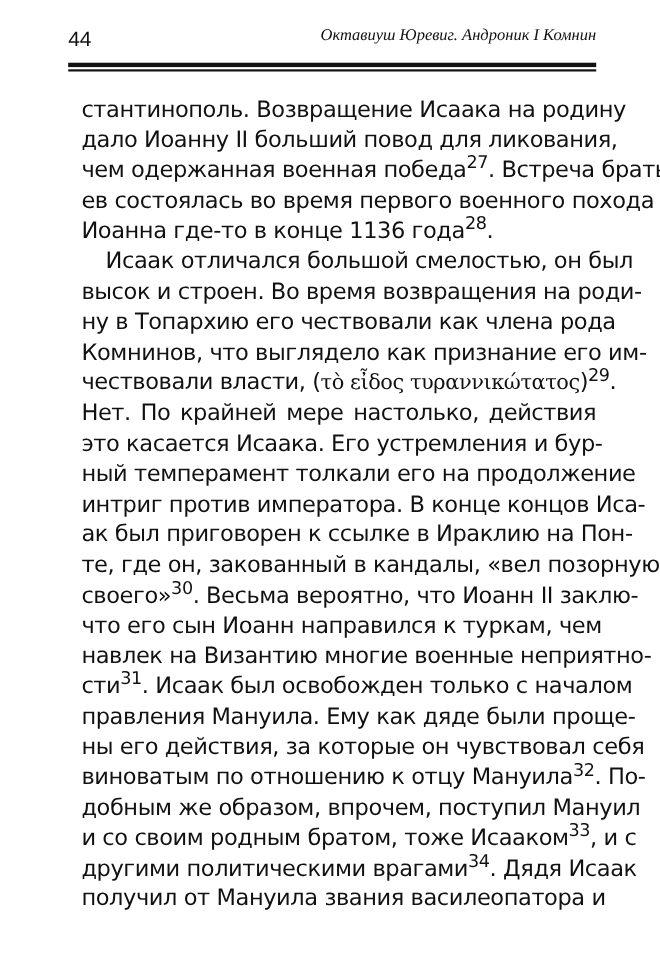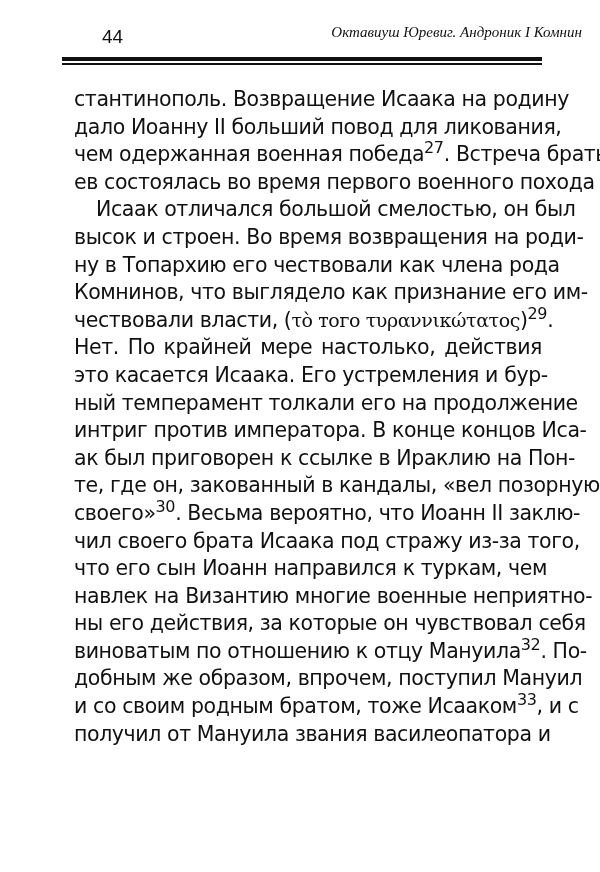--- a/index.html
+++ b/index.html
@@ -21,21 +21,20 @@
     width: 480px;
   }
   .running-head {
     position: absolute;
     top: 22px;
     left: 0;
     width: 480px;
     height: 30px;
     font-family: "Liberation Serif", "DejaVu Serif", serif;
     font-size: 21px;
-    margin-left: 40px;
   }
   .page-number {
     position: absolute;
     left: 0;
     top: 4px;
     font-family: "Liberation Sans", "DejaVu Sans", sans-serif;
     font-size: 19px;
   }
   .running-title {
     position: absolute;
@@ -105,34 +104,37 @@
     <span class="running-title">Октавиуш Юревиг. Андроник I Комнин</span>
   </div>
   <div class="rule-thick"></div>
   <div class="rule-thin"></div>
 
   <div class="body-text" id="body-text">
       <div class="line"><span>стантинополь. Возвращение Исаака на родину</span></div>
       <div class="line"><span>дало Иоанну II больший повод для ликования,</span></div>
       <div class="line"><span>чем одержанная военная победа</span><sup>27</sup><span>. Встреча брать-</span></div>
       <div class="line"><span>ев состоялась во время первого военного похода</span></div>
+      <div class="line last"><span>Иоанна где-то в конце 1136 года</span><sup>28</sup><span>.</span></div>
       <div class="line indent"><span>Исаак отличался большой смелостью, он был</span></div>
       <div class="line"><span>высок и строен. Во время возвращения на роди-</span></div>
       <div class="line"><span>ну в Топархию его чествовали как члена рода</span></div>
       <div class="line"><span>Комнинов, что выглядело как признание его им-</span></div>
-      <div class="line"><span>чествовали власти, (</span><span class="greek">τὸ того τυραννικώτατος</span><span>)</span><sup>29</sup><span>.</span></div>
+      <div class="line"><span>чествовали власти, (</span><span class="greek">τὸ εἶδος τυραννικώτατος</span><span>)</span><sup>29</sup><span>.</span></div>
       <div class="line"><span>Нет. По крайней мере настолько, действия</span></div>
       <div class="line"><span>это касается Исаака. Его устремления и бур-</span></div>
       <div class="line"><span>ный темперамент толкали его на продолжение</span></div>
       <div class="line"><span>интриг против императора. В конце концов Иса-</span></div>
       <div class="line"><span>ак был приговорен к ссылке в Ираклию на Пон-</span></div>
       <div class="line"><span>те, где он, закованный в кандалы, «вел позорную</span></div>
       <div class="line"><span>своего»</span><sup>30</sup><span>. Весьма вероятно, что Иоанн II заклю-</span></div>
-      <div class="line"><span>чил своего брата Исаака под стражу из-за того,</span></div>
       <div class="line"><span>что его сын Иоанн направился к туркам, чем</span></div>
       <div class="line"><span>навлек на Византию многие военные неприятно-</span></div>
+      <div class="line"><span>сти</span><sup>31</sup><span>. Исаак был освобожден только с началом</span></div>
+      <div class="line"><span>правления Мануила. Ему как дяде были проще-</span></div>
       <div class="line"><span>ны его действия, за которые он чувствовал себя</span></div>
       <div class="line"><span>виноватым по отношению к отцу Мануила</span><sup>32</sup><span>. По-</span></div>
       <div class="line"><span>добным же образом, впрочем, поступил Мануил</span></div>
       <div class="line"><span>и со своим родным братом, тоже Исааком</span><sup>33</sup><span>, и с</span></div>
+      <div class="line"><span>другими политическими врагами</span><sup>34</sup><span>. Дядя Исаак</span></div>
       <div class="line"><span>получил от Мануила звания василеопатора и</span></div>
     </div>
 </div>
 
 </body></html>

